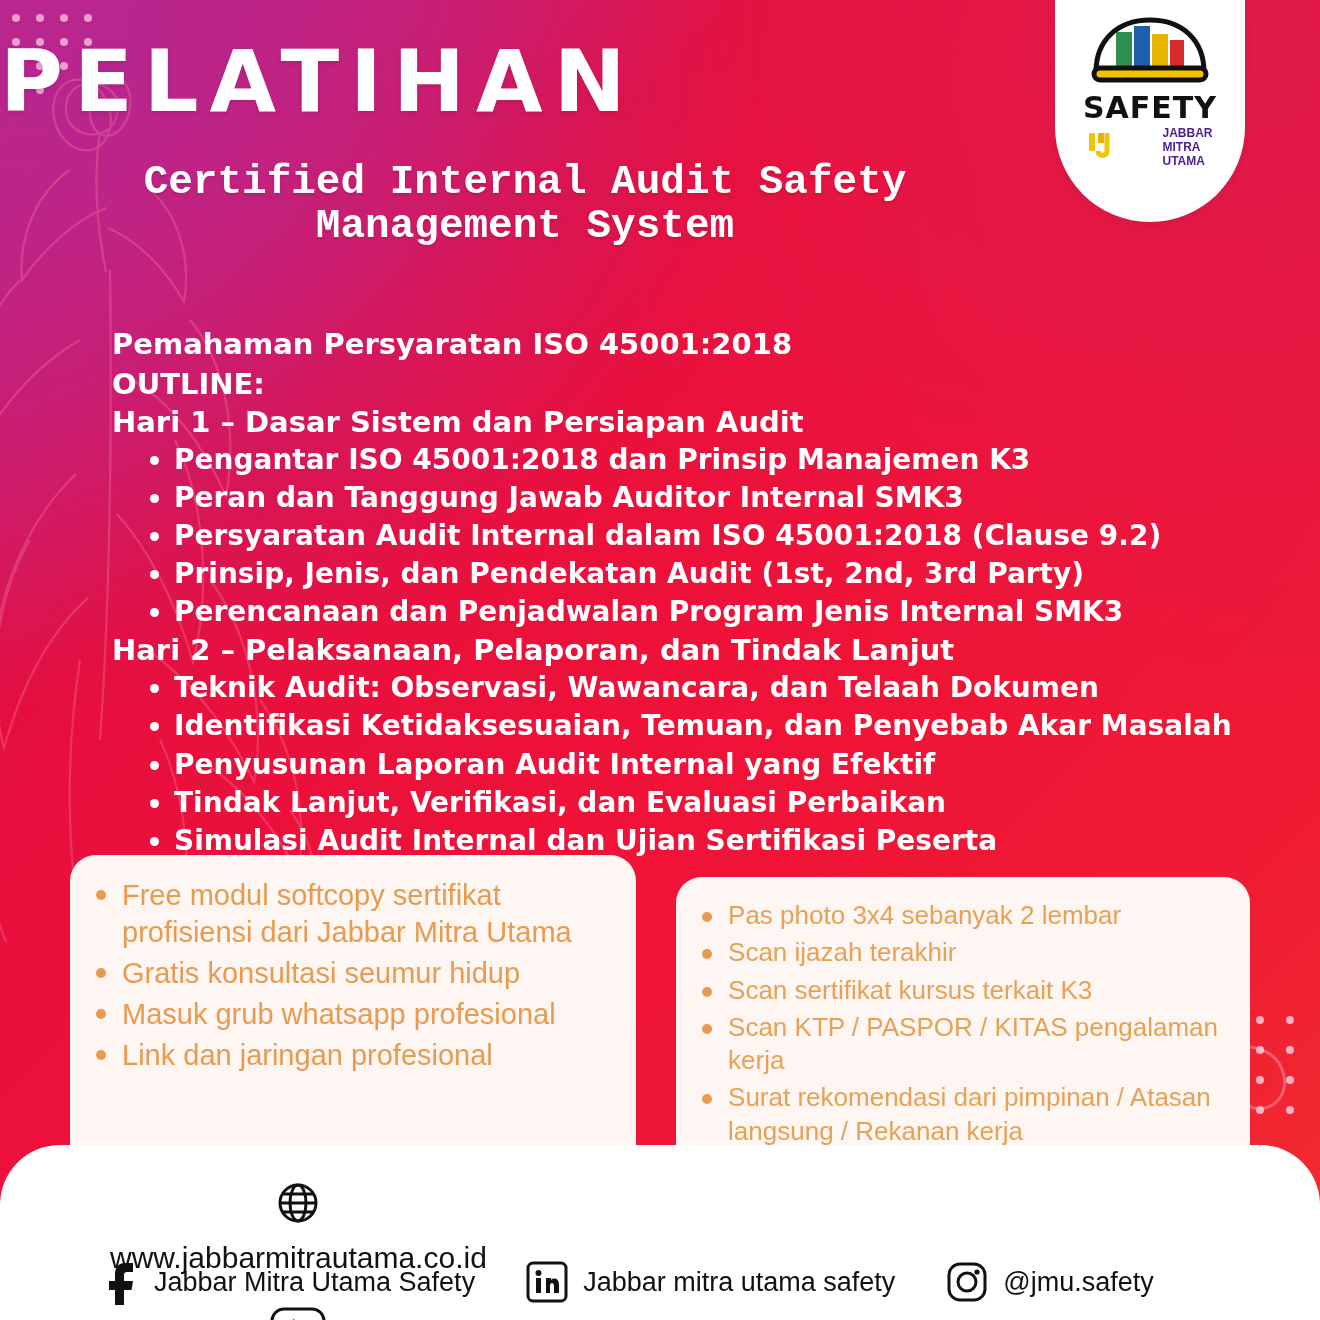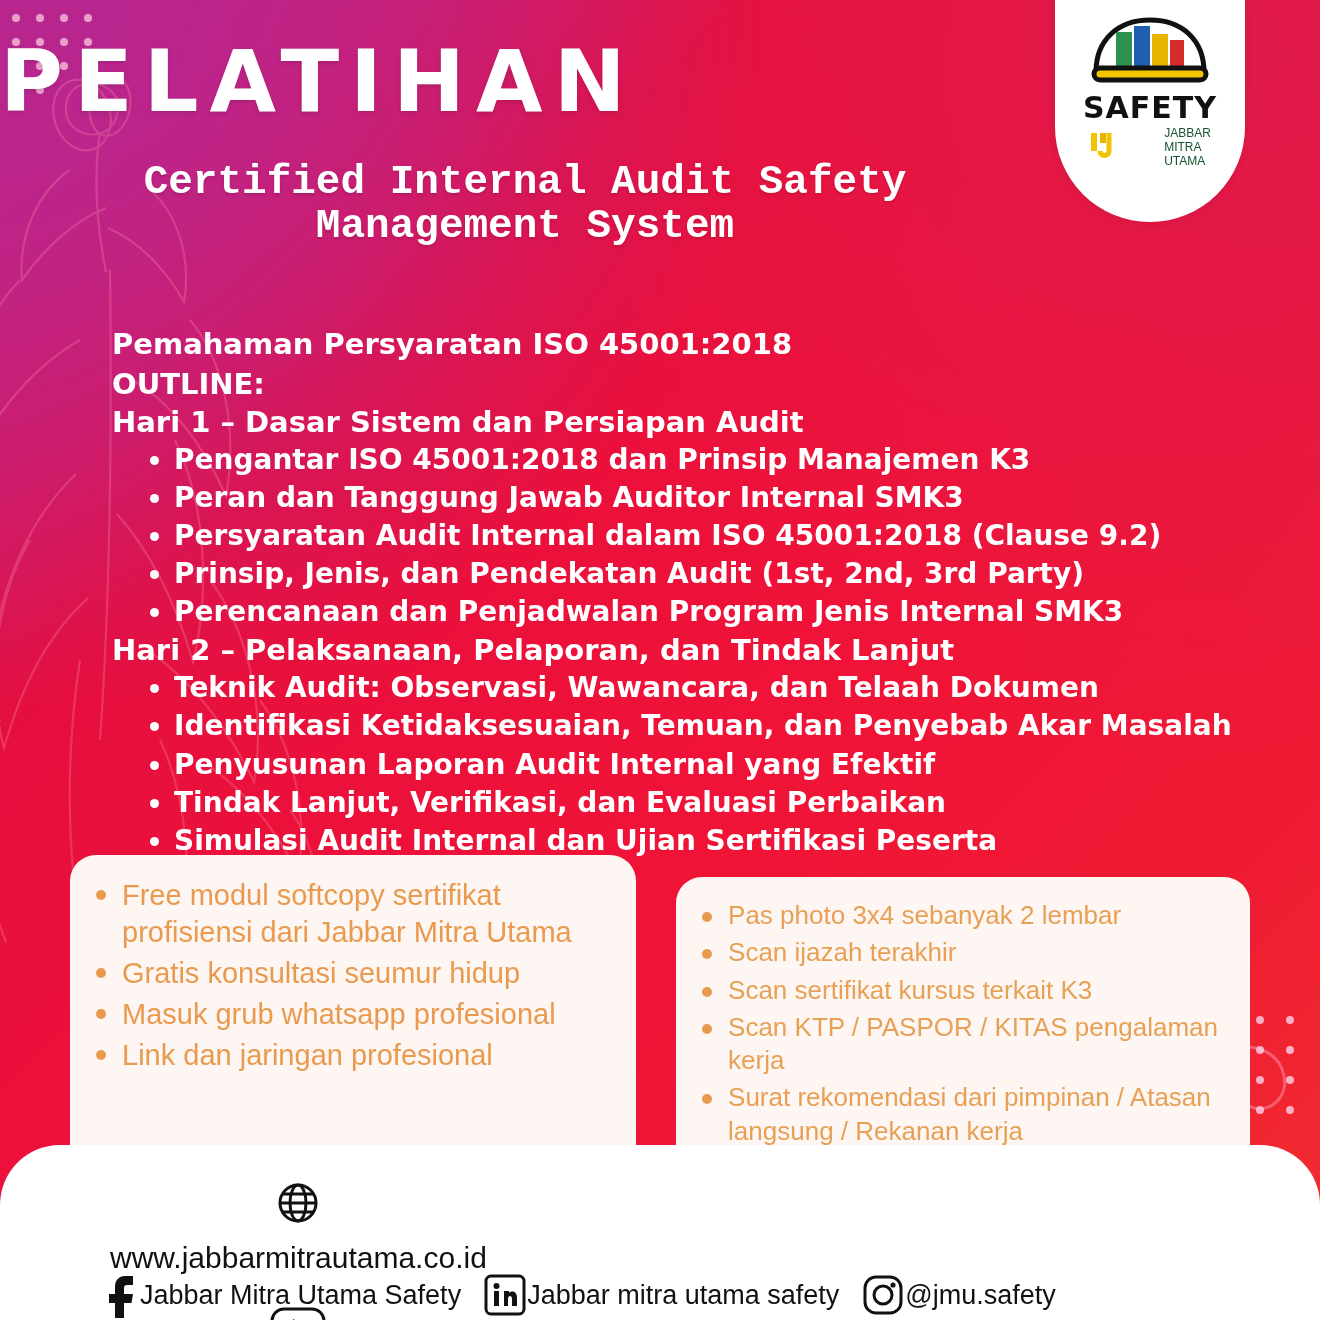--- a/index.html
+++ b/index.html
@@ -29,21 +29,21 @@
     box-shadow:0 2px 10px rgba(0,0,0,.08);
     display:flex;flex-direction:column;align-items:center;justify-content:flex-start;
     padding-top:18px;box-sizing:border-box;
   }
   .helmet{width:120px;height:78px;position:relative;}
   .safety-word{
     font-weight:bold;font-size:30px;letter-spacing:1px;color:#111;margin-top:2px;
     font-family:"DejaVu Sans", sans-serif;
   }
   .brandblock{display:flex;align-items:center;gap:5px;margin-top:2px;}
-  .brandlines{font-size:12px;line-height:1.15;color:#14532d;font-weight:normal;text-align:left;margin-left:44px;}
+  .brandlines{font-size:12px;line-height:1.15;color:#4c1d95;font-weight:bold;text-align:left;margin-left:44px;}
 
   
   .title{
     position:absolute;top:38px;left:0;width:1030px;text-align:left;
     color:#fff;font-weight:bold;font-size:86px;letter-spacing:11px;
     font-family:"DejaVu Sans", sans-serif;line-height:1;
     text-shadow:0 2px 4px rgba(0,0,0,.12);
   }
   .subtitle{
     position:absolute;top:160px;left:20px;width:1010px;text-align:center;
@@ -83,21 +83,21 @@
   .card li:before{
     content:"";position:absolute;left:6px;top:13px;width:10px;height:10px;border-radius:50%;background:#e99a4e;
   }
 
   
   .footer{
     position:absolute;left:0;bottom:0;width:1320px;height:175px;background:#fff;
     border-radius:60px 60px 0 0;
   }
   .f-row1{position:absolute;top:36px;left:110px;display:flex;align-items:center;gap:16px;flex-direction:column;}
-  .f-row2{position:absolute;top:127px;left:100px;display:flex;align-items:center;}
+  .f-row2{position:absolute;top:114px;left:100px;display:flex;align-items:center;gap:14px;}
   .f-text{font-size:30px;color:#111;font-family:"Liberation Sans", sans-serif;}
   .f-text.small{font-size:27px;}
   .f-ic{display:inline-flex;align-items:center;justify-content:center;}
   .sep{width:22px;}
 </style>
 </head>
 <body>
 
 <div class="poster">
 

